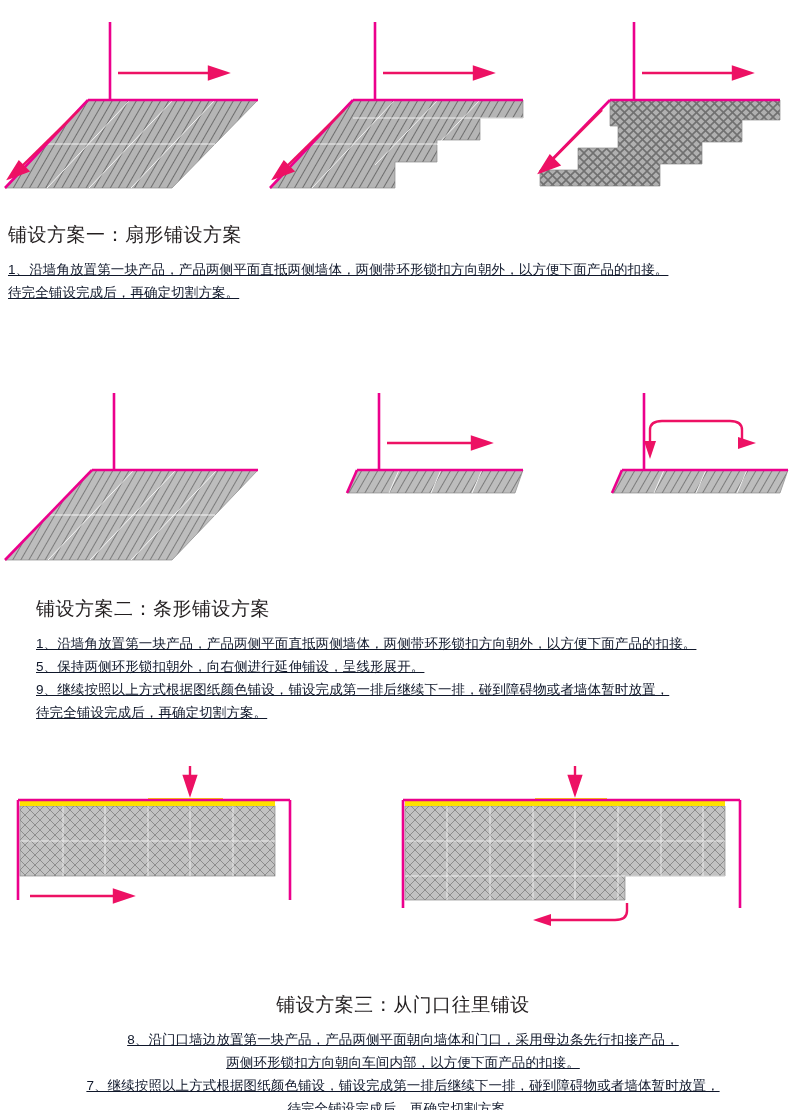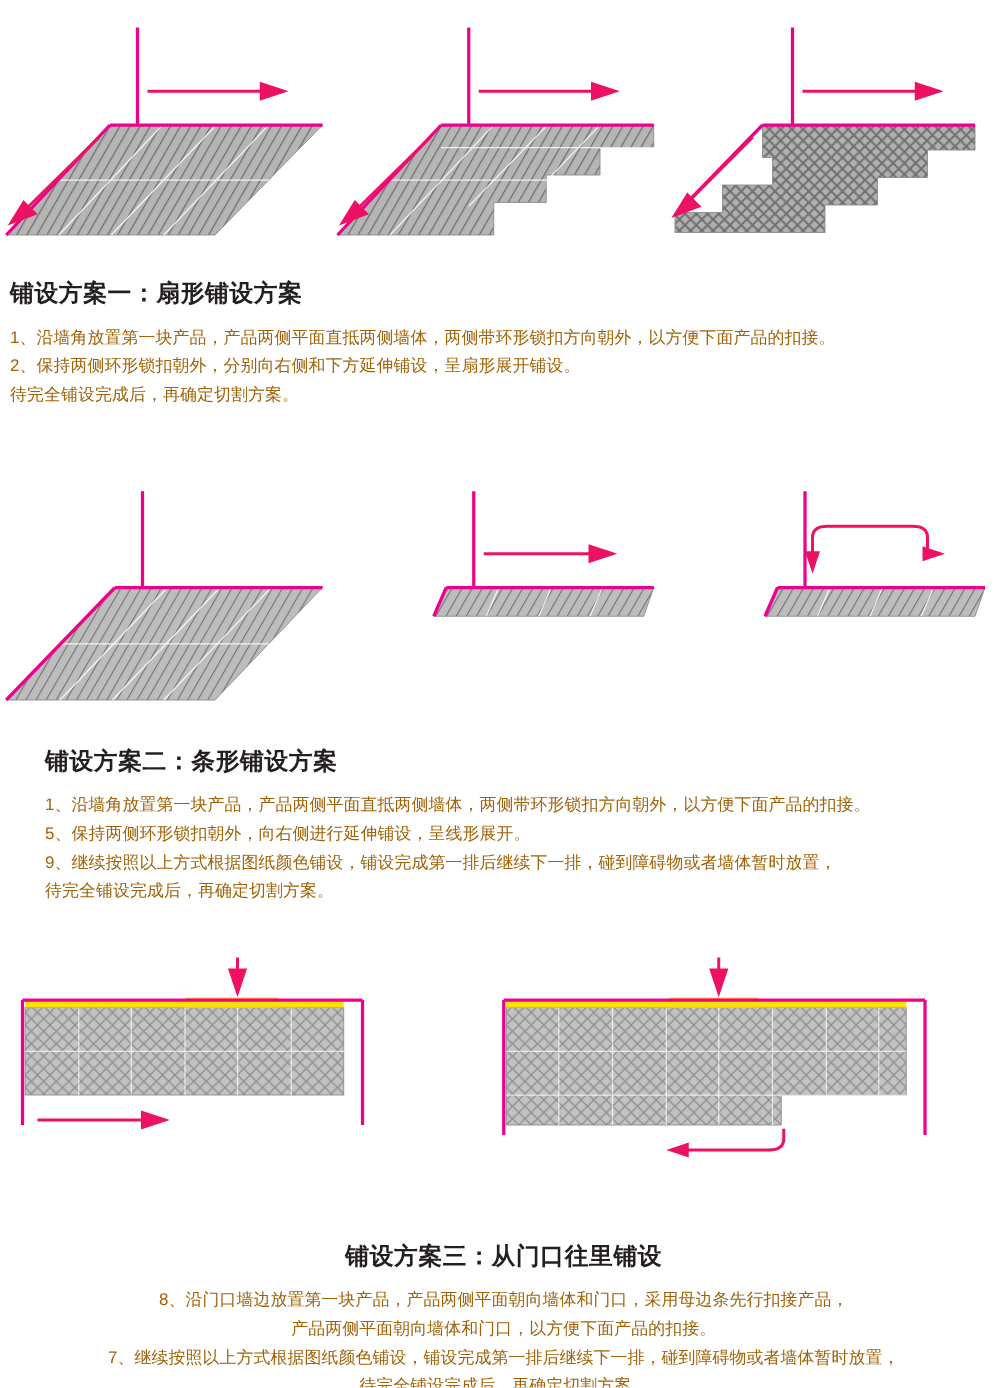--- a/index.html
+++ b/index.html
@@ -23,33 +23,34 @@
   .figs {
     position: relative;
     width: 800px;
   }
   .fig {
     position: absolute;
     top: 0;
   }
   .heading {
     font-size: 19px;
-    font-weight: bold;
+    font-weight: normal;
     letter-spacing: 0.5px;
     color: #231f20;
     margin: 0 0 10px 0;
     padding: 0;
   }
   .line {
     font-size: 13.5px;
     line-height: 23px;
-    color: #a16207;
+    color: #0f172a;
     margin: 0;
     padding: 0;
     letter-spacing: 0.1px;
+    text-decoration: underline;
   }
   .textblock {
     position: absolute;
     left: 8px;
     width: 790px;
   }
   svg { display: block; }
 </style>
 </head>
 <body>
@@ -143,21 +144,20 @@
           <line x1="72" y1="110" x2="22" y2="160"></line>
           <polygon points="10,172 29,165 20,156"></polygon>
         </g>
       </svg>
     </div>
   </div>
 
   <div class="textblock" style="top:222px;">
     <h2 class="heading">铺设方案一：扇形铺设方案</h2>
     <p class="line">1、沿墙角放置第一块产品，产品两侧平面直抵两侧墙体，两侧带环形锁扣方向朝外，以方便下面产品的扣接。</p>
-    <p class="line">2、保持两侧环形锁扣朝外，分别向右侧和下方延伸铺设，呈扇形展开铺设。</p>
     <p class="line">待完全铺设完成后，再确定切割方案。</p>
   </div>
 
   <div class="figs" style="position:absolute;left:0;top:385px;width:800px;height:200px;">
 
     <div class="fig" style="left:0;top:0;width:270px;height:200px;">
       <svg width="270" height="200" viewBox="0 0 270 200">
         <defs>
           <pattern id="hatchD" width="7" height="7" patternTransform="rotate(30)" patternUnits="userSpaceOnUse">
             <rect width="7" height="7" fill="#bdbdbd"></rect>
@@ -326,18 +326,18 @@
         <g fill="#ed1164">
           <polygon points="148,160 166,154 166,166"></polygon>
         </g>
       </svg>
     </div>
   </div>
 
   <div class="textblock" style="top:992px;text-align:center;">
     <h2 class="heading">铺设方案三：从门口往里铺设</h2>
     <p class="line">8、沿门口墙边放置第一块产品，产品两侧平面朝向墙体和门口，采用母边条先行扣接产品，</p>
-    <p class="line">产品两侧平面朝向墙体和门口，以方便下面产品的扣接。</p>
+    <p class="line">两侧环形锁扣方向朝向车间内部，以方便下面产品的扣接。</p>
     <p class="line">7、继续按照以上方式根据图纸颜色铺设，铺设完成第一排后继续下一排，碰到障碍物或者墙体暂时放置，</p>
     <p class="line">待完全铺设完成后，再确定切割方案。</p>
   </div>
 
 </div>
 
 </body></html>

